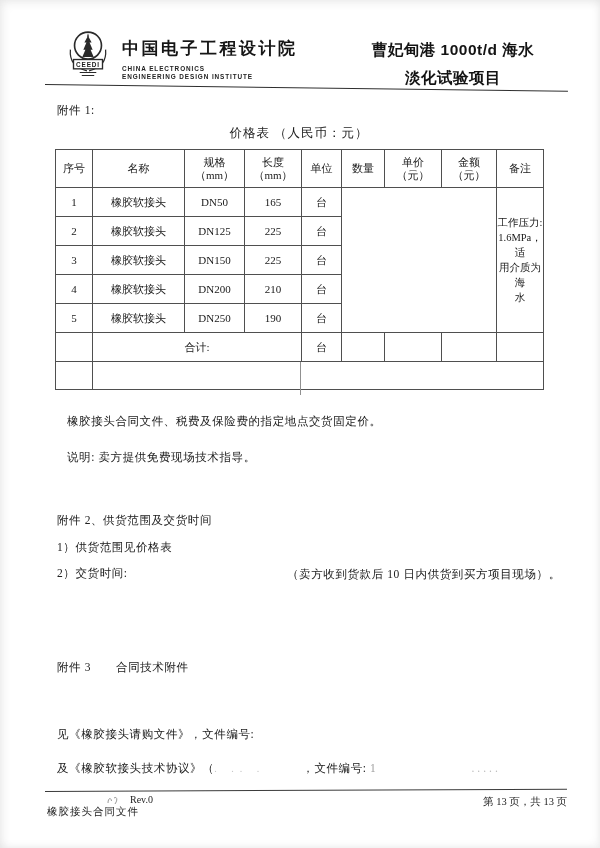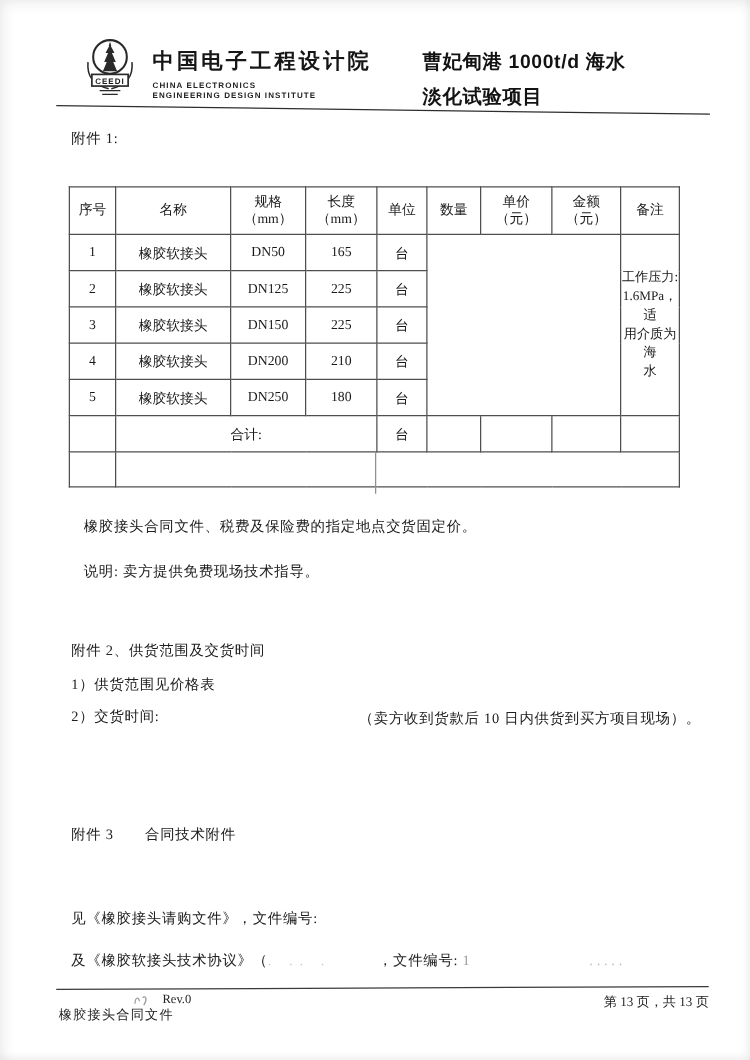--- a/index.html
+++ b/index.html
@@ -8,21 +8,21 @@
     font-family:"Liberation Serif","DejaVu Serif",serif;color:#1e1e1e;
     overflow:hidden;box-shadow:inset 3px 3px 10px rgba(0,0,0,0.07), inset -2px -2px 8px rgba(0,0,0,0.05);
   }
   
   .logo-wrap{position:absolute;left:63px;top:30px;display:flex;gap:9px;}
   .logo-svg{width:50px;height:58px;}
   .logo-text{padding-top:7px;font-family:"Liberation Sans","DejaVu Sans",sans-serif;}
   .logo-cn{font-size:17px;font-weight:bold;letter-spacing:2.5px;color:#161616;}
   .logo-en{margin-top:5px;font-size:6.4px;font-weight:bold;letter-spacing:0.9px;line-height:8px;color:#222;}
   .project-title{
-    position:absolute;left:338px;top:36px;width:230px;text-align:left;
+    position:absolute;left:338px;top:36px;width:230px;text-align:center;
     font-family:"Liberation Sans","DejaVu Sans",sans-serif;
     font-weight:bold;font-size:15.5px;line-height:28px;color:#131313;letter-spacing:0.5px;
   }
   .header-rule{position:absolute;left:45px;top:84px;width:523px;border-top:1.5px solid #2e2e2e;transform:rotate(0.75deg);transform-origin:left top;}
   
   .att1-label{position:absolute;left:57px;top:103px;font-size:11.5px;}
   .table-title{position:absolute;left:55px;top:125px;width:488px;text-align:center;font-size:12.5px;letter-spacing:1px;}
   table.price{
     position:absolute;left:55px;top:149px;width:488px;border-collapse:collapse;table-layout:fixed;
     font-size:11px;color:#191919;
@@ -70,20 +70,21 @@
   </div>
 
   <div class="project-title">
     <div>曹妃甸港 1000t/d 海水</div>
     <div>淡化试验项目</div>
   </div>
 
   <div class="header-rule"></div>
 
   <div class="bodyline att1-label">附件 1:</div>
+  <div class="table-title">价格表 （人民币：元）</div>
 
   <table class="price">
     <colgroup>
       <col style="width:37px">
         <col style="width:92px">
         <col style="width:60px">
         <col style="width:57px">
       <col style="width:40px">
         <col style="width:43px">
         <col style="width:57px">
@@ -156,21 +157,21 @@
       <td>4</td>
       <td>橡胶软接头</td>
       <td>DN200</td>
       <td>210</td>
       <td>台</td>
     </tr>
     <tr style="height:29px">
       <td>5</td>
       <td>橡胶软接头</td>
       <td>DN250</td>
-      <td>180</td>
+      <td>190</td>
       <td>台</td>
     </tr>
     <tr style="height:29px">
       <td></td>
       <td colspan="3">合计:</td>
       <td>台</td>
       <td class="lt-r"></td>
       <td class="lt-r"></td>
       <td></td>
       <td></td>

